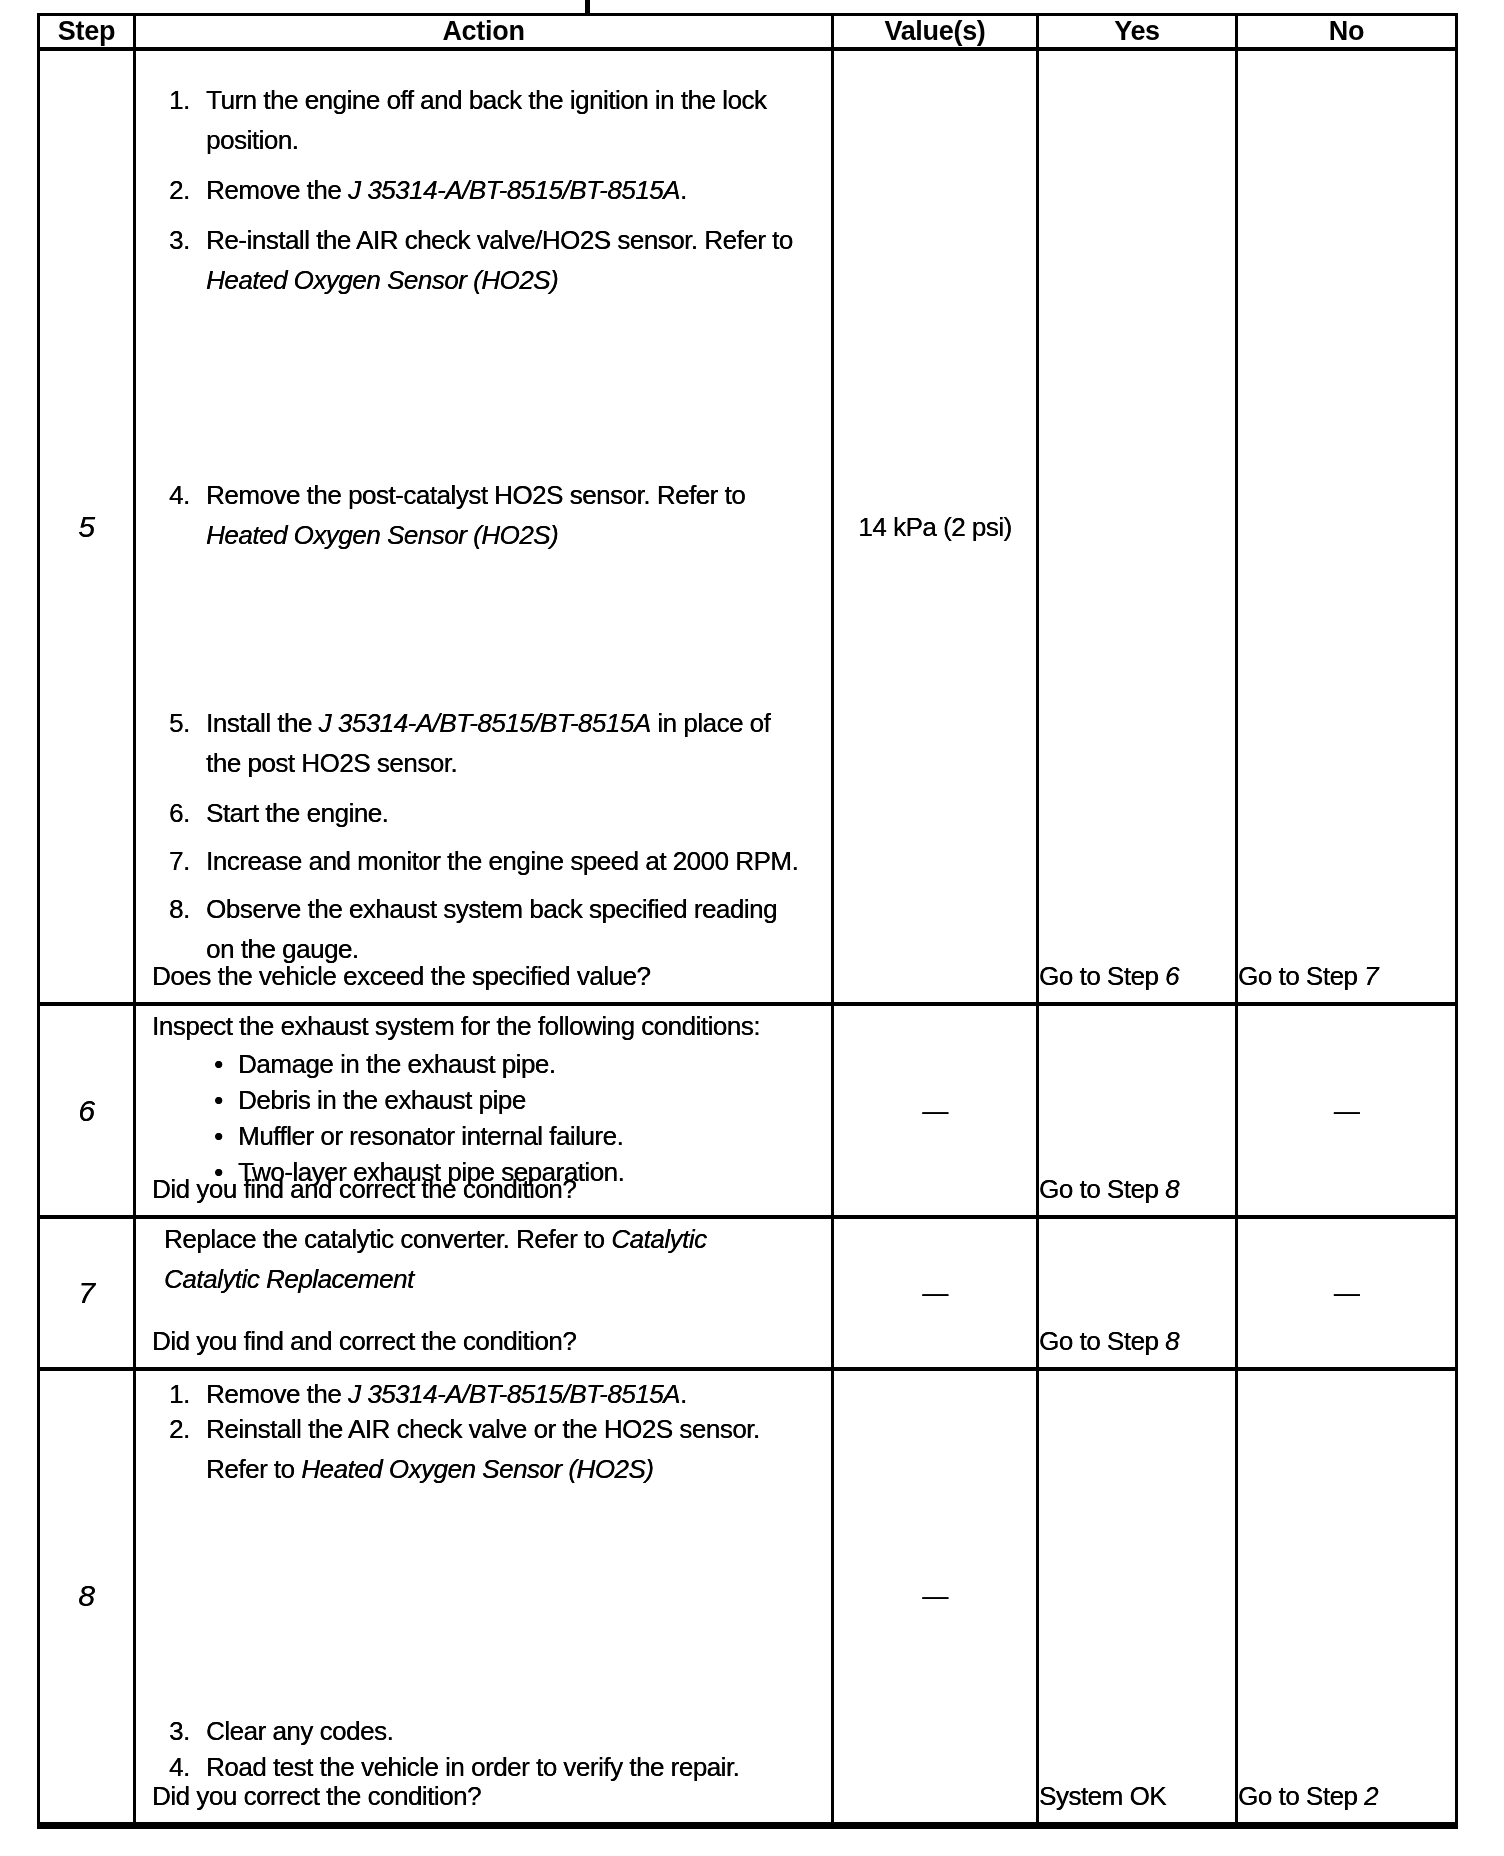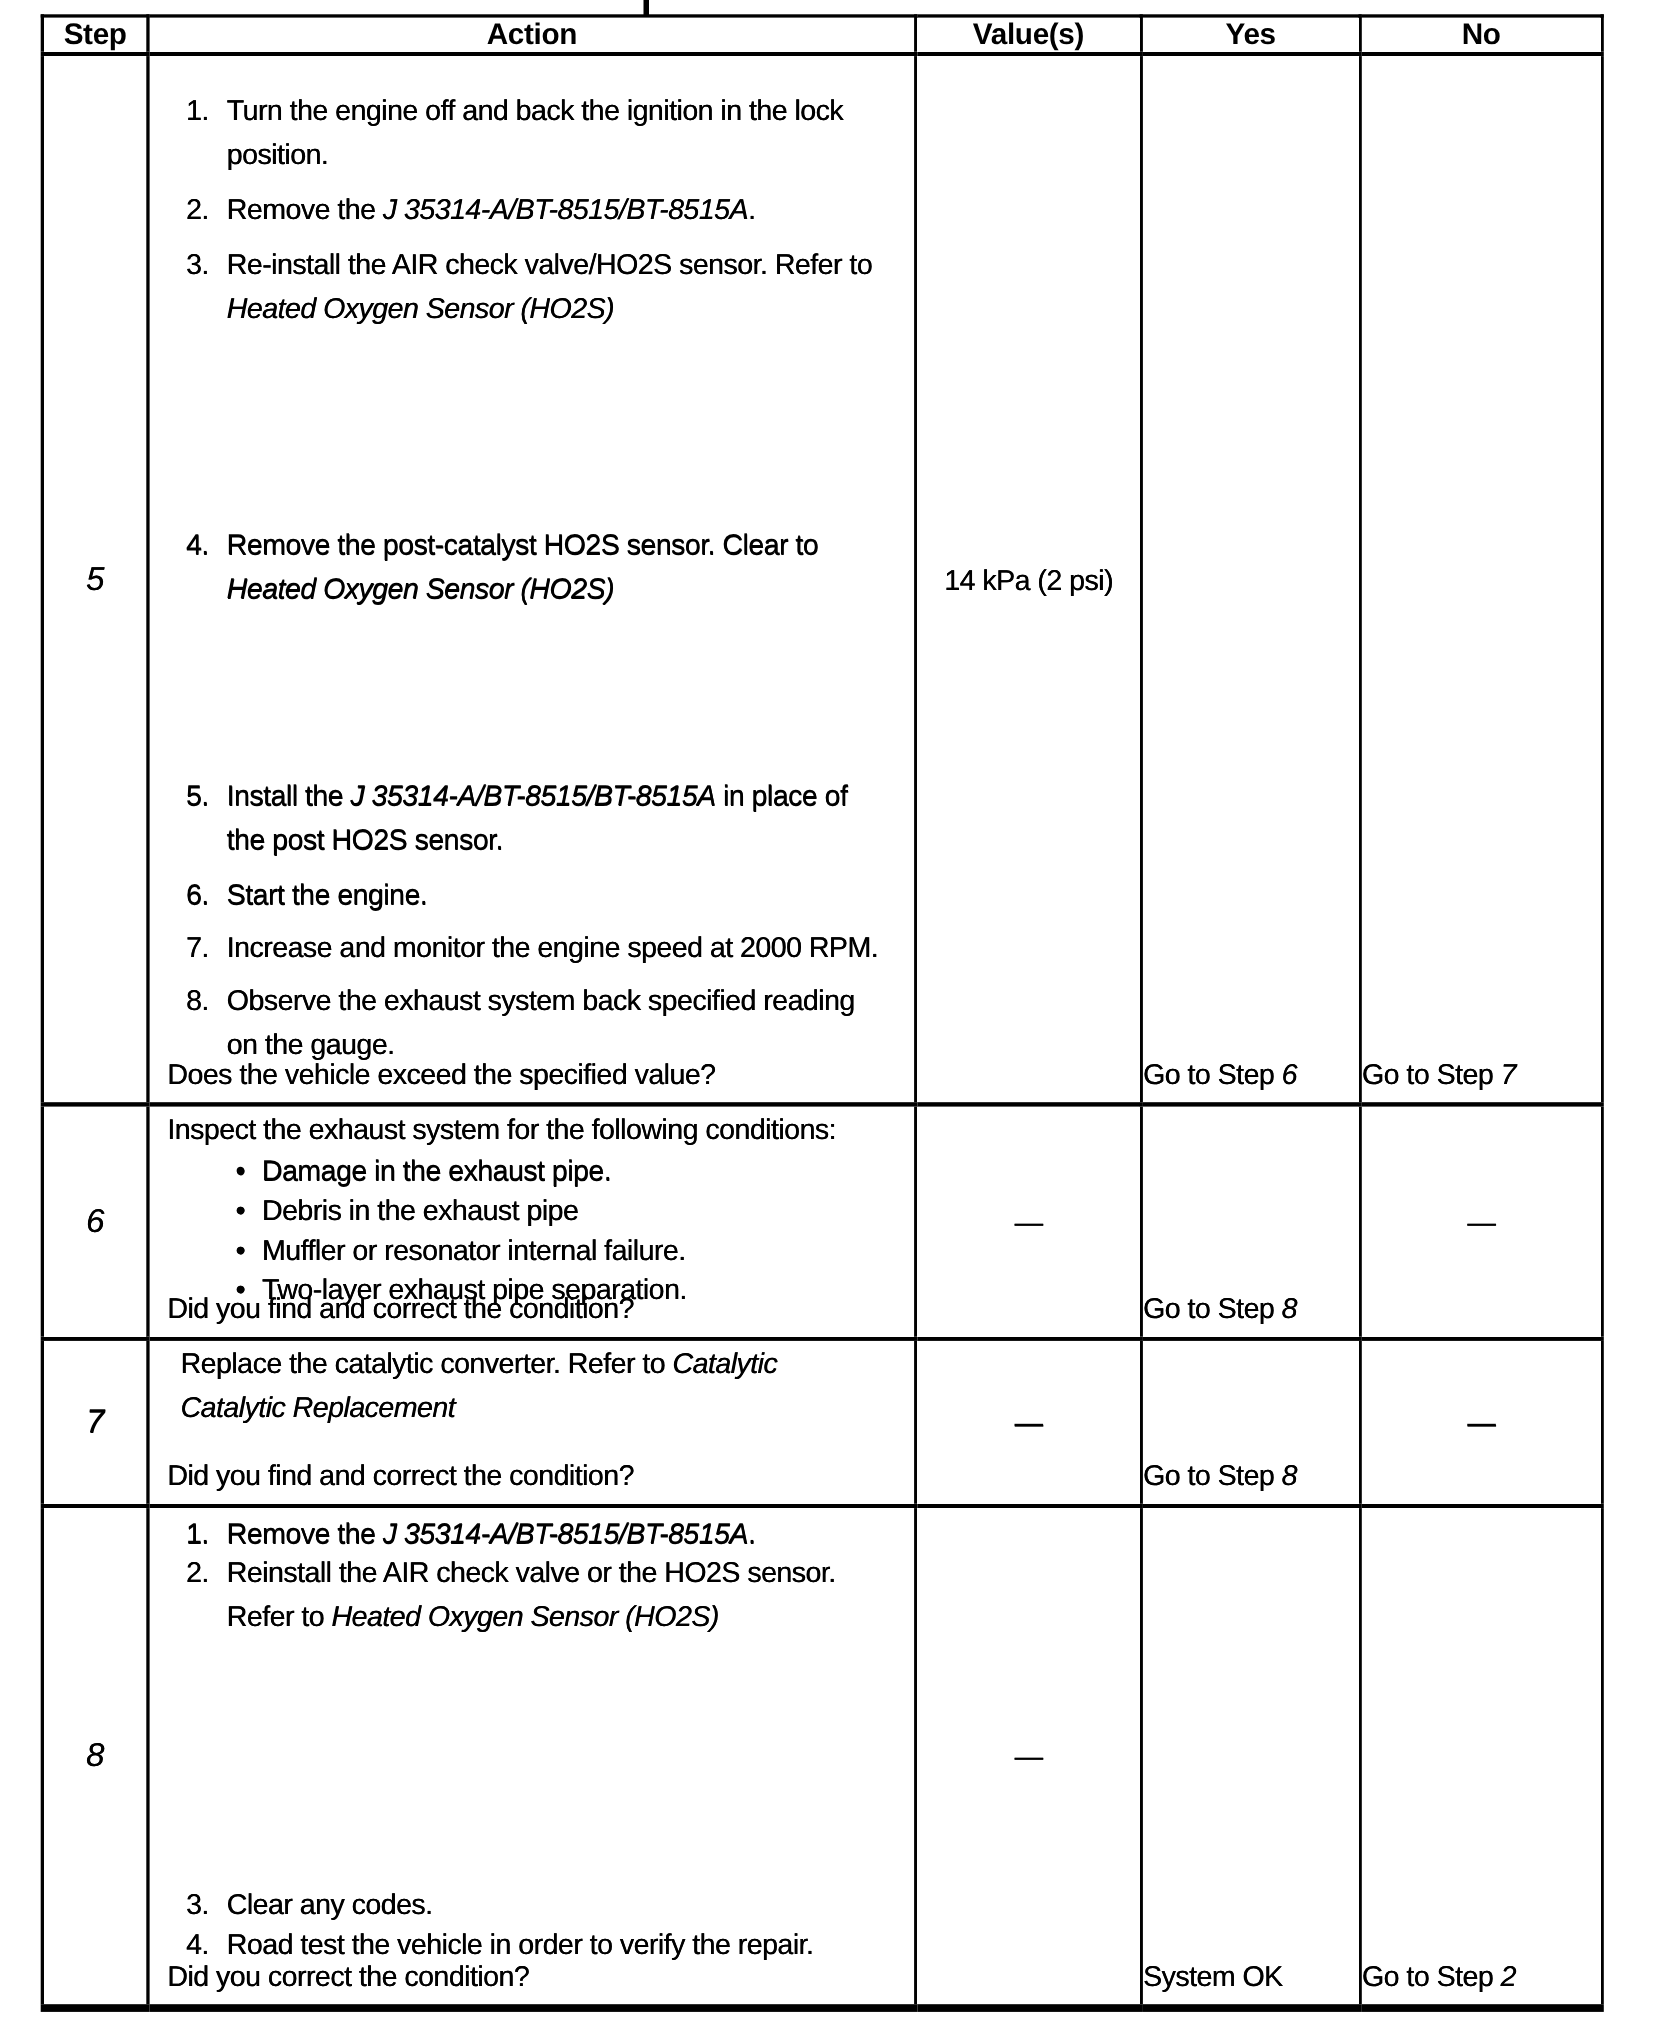--- a/index.html
+++ b/index.html
@@ -105,21 +105,21 @@
           <div class="item txt" style="top:119px">
             <span class="num">2.</span>
             <span class="itxt"><span>Remove the </span><i>J 35314-A/BT-8515/BT-8515A</i><span>.</span></span>
           </div>
           <div class="item txt" style="top:169px">
             <span class="num">3.</span>
             <span class="itxt"><span>Re-install the AIR check valve/HO2S sensor. Refer to</span><br><i>Heated Oxygen Sensor (HO2S)</i></span>
           </div>
           <div class="item txt" style="top:424px">
             <span class="num">4.</span>
-            <span class="itxt"><span>Remove the post-catalyst HO2S sensor. Clear to</span><br><i>Heated Oxygen Sensor (HO2S)</i></span>
+            <span class="itxt"><span>Remove the post-catalyst HO2S sensor. Refer to</span><br><i>Heated Oxygen Sensor (HO2S)</i></span>
           </div>
           <div class="item txt" style="top:652px">
             <span class="num">5.</span>
             <span class="itxt"><span>Install the </span><i>J 35314-A/BT-8515/BT-8515A</i><span> in place of</span><br><span>the post HO2S sensor.</span></span>
           </div>
           <div class="item txt" style="top:742px">
             <span class="num">6.</span>
             <span class="itxt"><span>Start the engine.</span></span>
           </div>
           <div class="item txt" style="top:790px">

